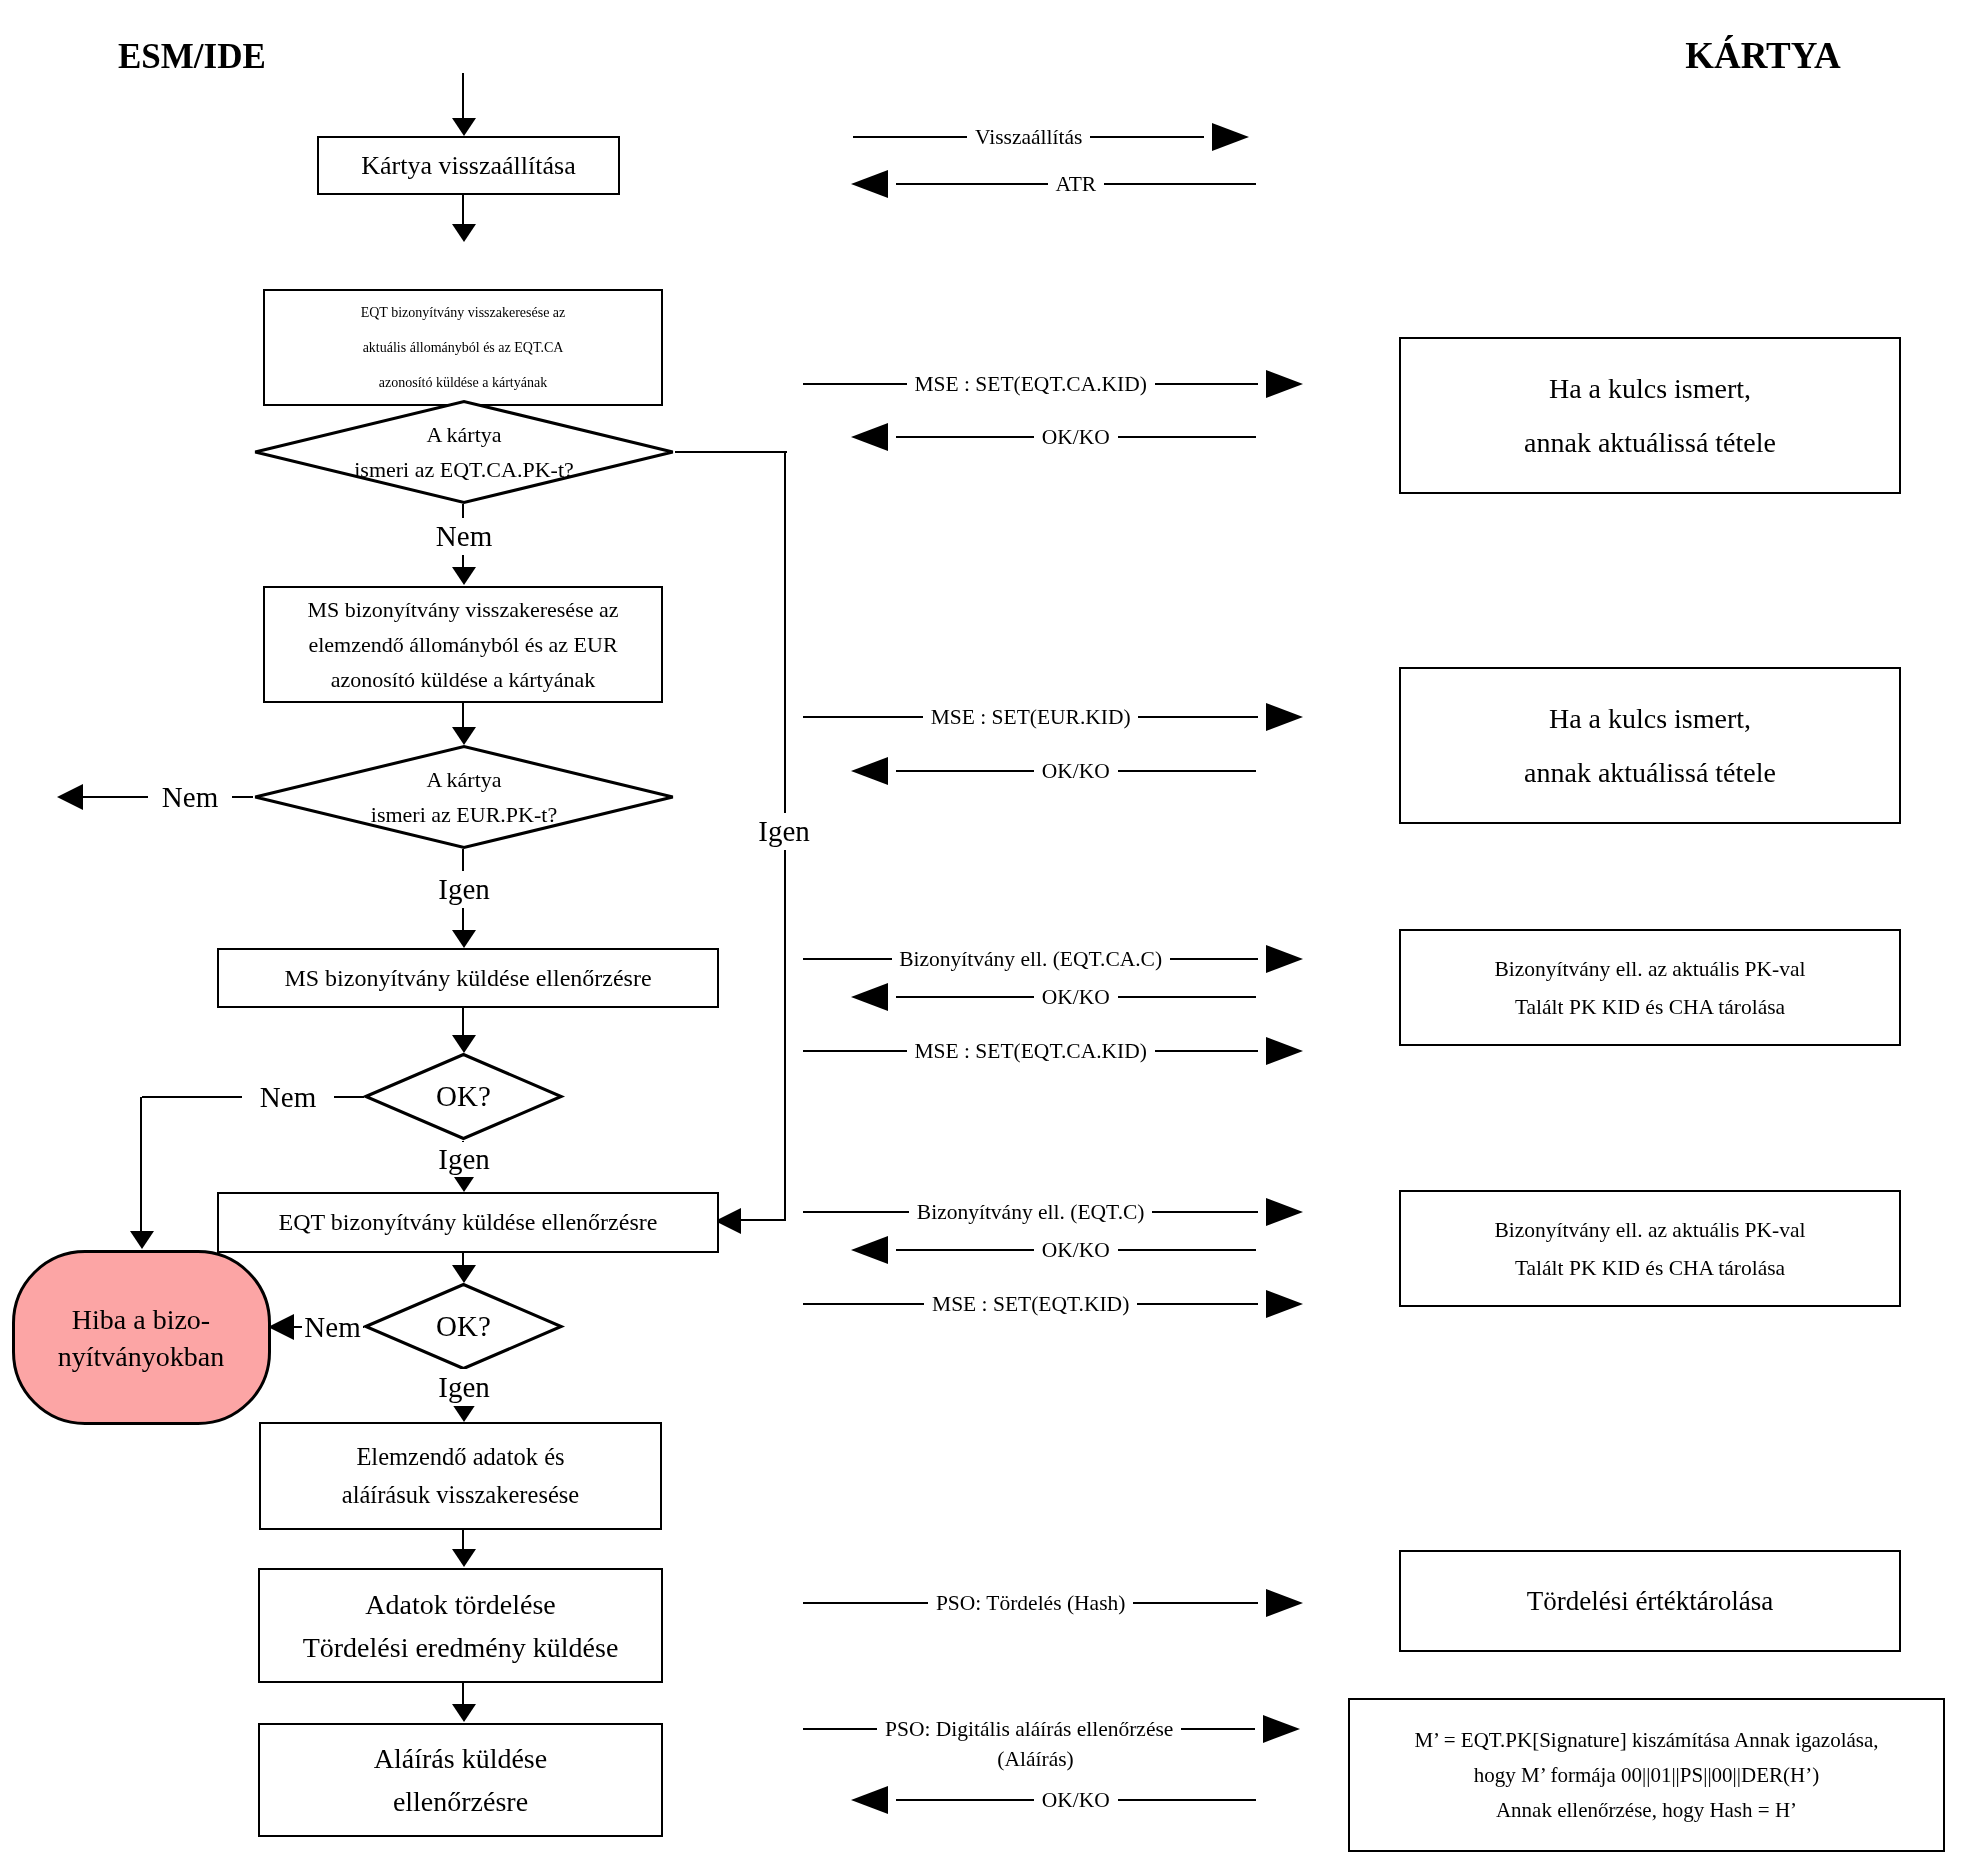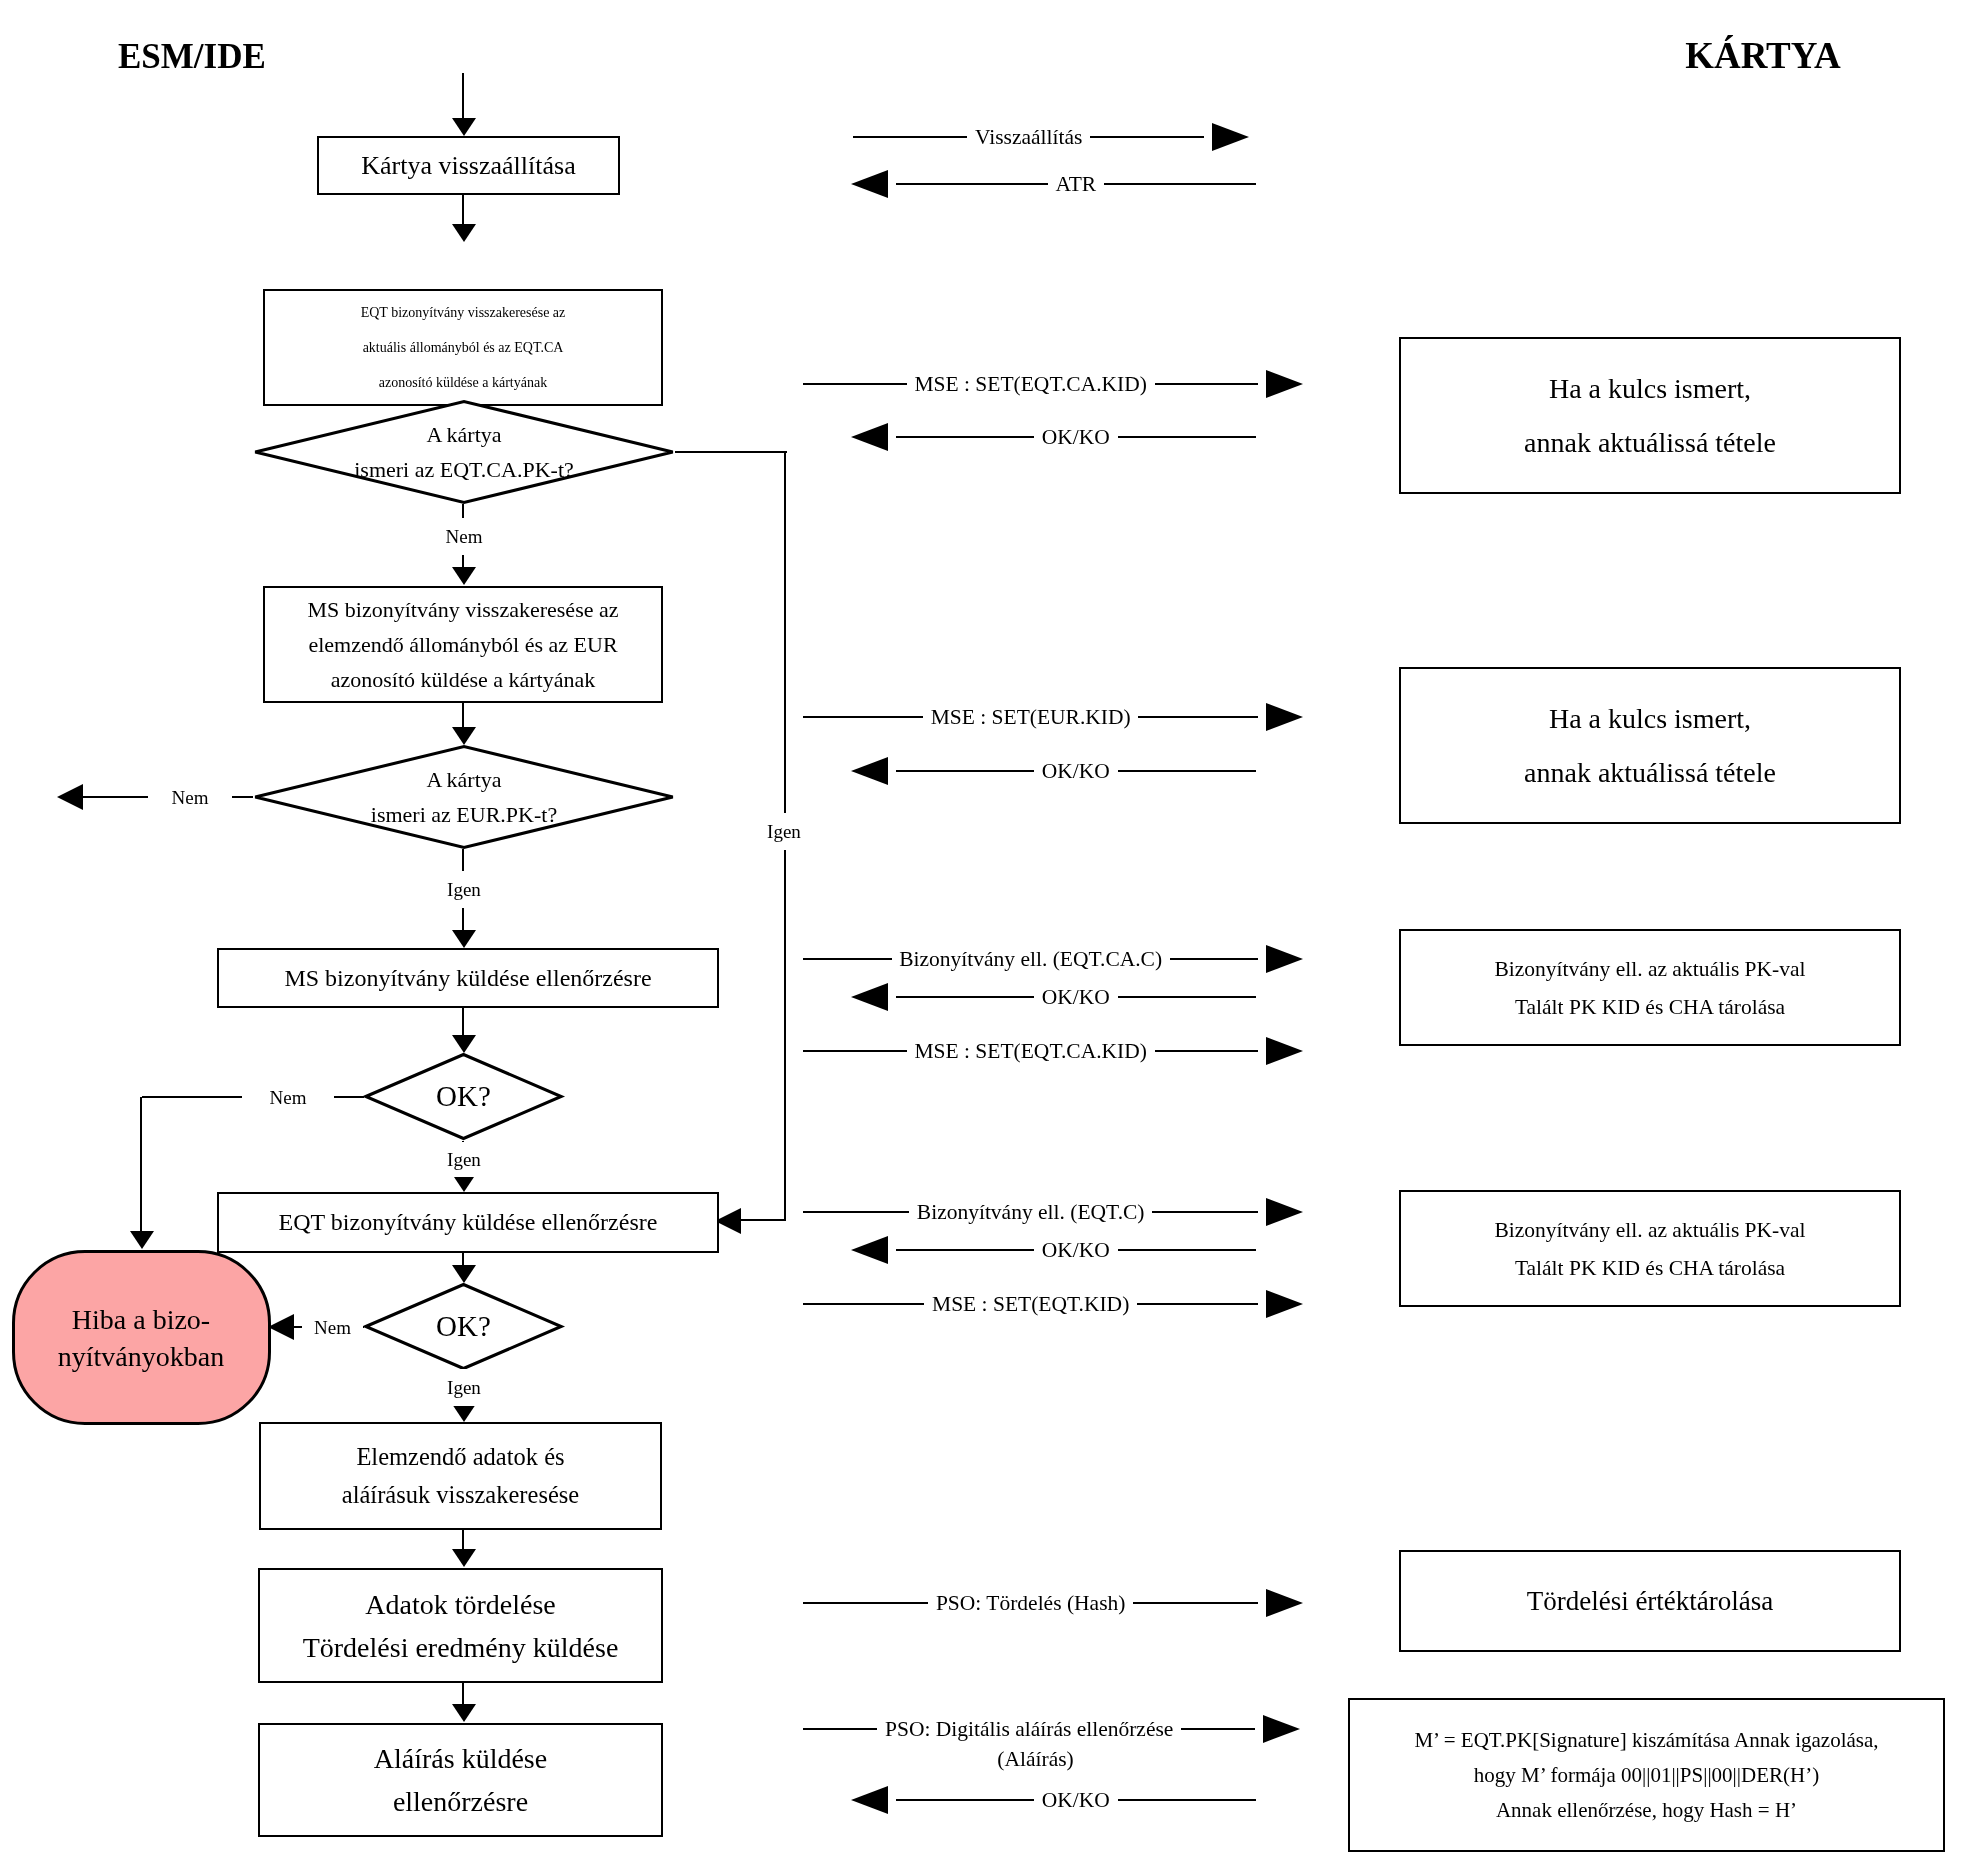--- a/index.html
+++ b/index.html
@@ -9,21 +9,21 @@
   .hdr{font-weight:bold;font-size:35px;white-space:nowrap;}
   .pbox{position:absolute;border:2.3px solid #000;background:#fff;display:flex;
         flex-direction:column;align-items:center;justify-content:center;text-align:center;}
   .pbox div{white-space:nowrap;}
   .lv{position:absolute;width:2.3px;background:#000;}
   .lh{position:absolute;height:2.3px;background:#000;}
   .arr-d{position:absolute;width:0;height:0;border-left:12.3px solid transparent;
          border-right:12.3px solid transparent;border-top:18.4px solid #000;}
   .arr-l{position:absolute;width:0;height:0;border-top:13px solid transparent;
          border-bottom:13px solid transparent;border-right:26px solid #000;}
-  .dlabel{position:absolute;background:#fff;font-size:19px;display:flex;
+  .dlabel{position:absolute;background:#fff;font-size:29px;display:flex;
           align-items:center;justify-content:center;white-space:nowrap;}
   .dtext{position:absolute;display:flex;flex-direction:column;align-items:center;
          justify-content:center;text-align:center;font-size:22px;line-height:35px;}
   .dtext div{white-space:nowrap;}
   .stadium{position:absolute;border:3.1px solid #000;border-radius:73px;background:#fca5a5;
            display:flex;flex-direction:column;align-items:center;justify-content:center;
            text-align:right;font-size:28px;line-height:37px;}
   .msg{position:absolute;display:flex;align-items:center;gap:7.7px;height:28px;}
   .msg .seg{flex:1;height:2.3px;background:#000;}
   .msg .lbl{font-size:21.5px;white-space:nowrap;}

